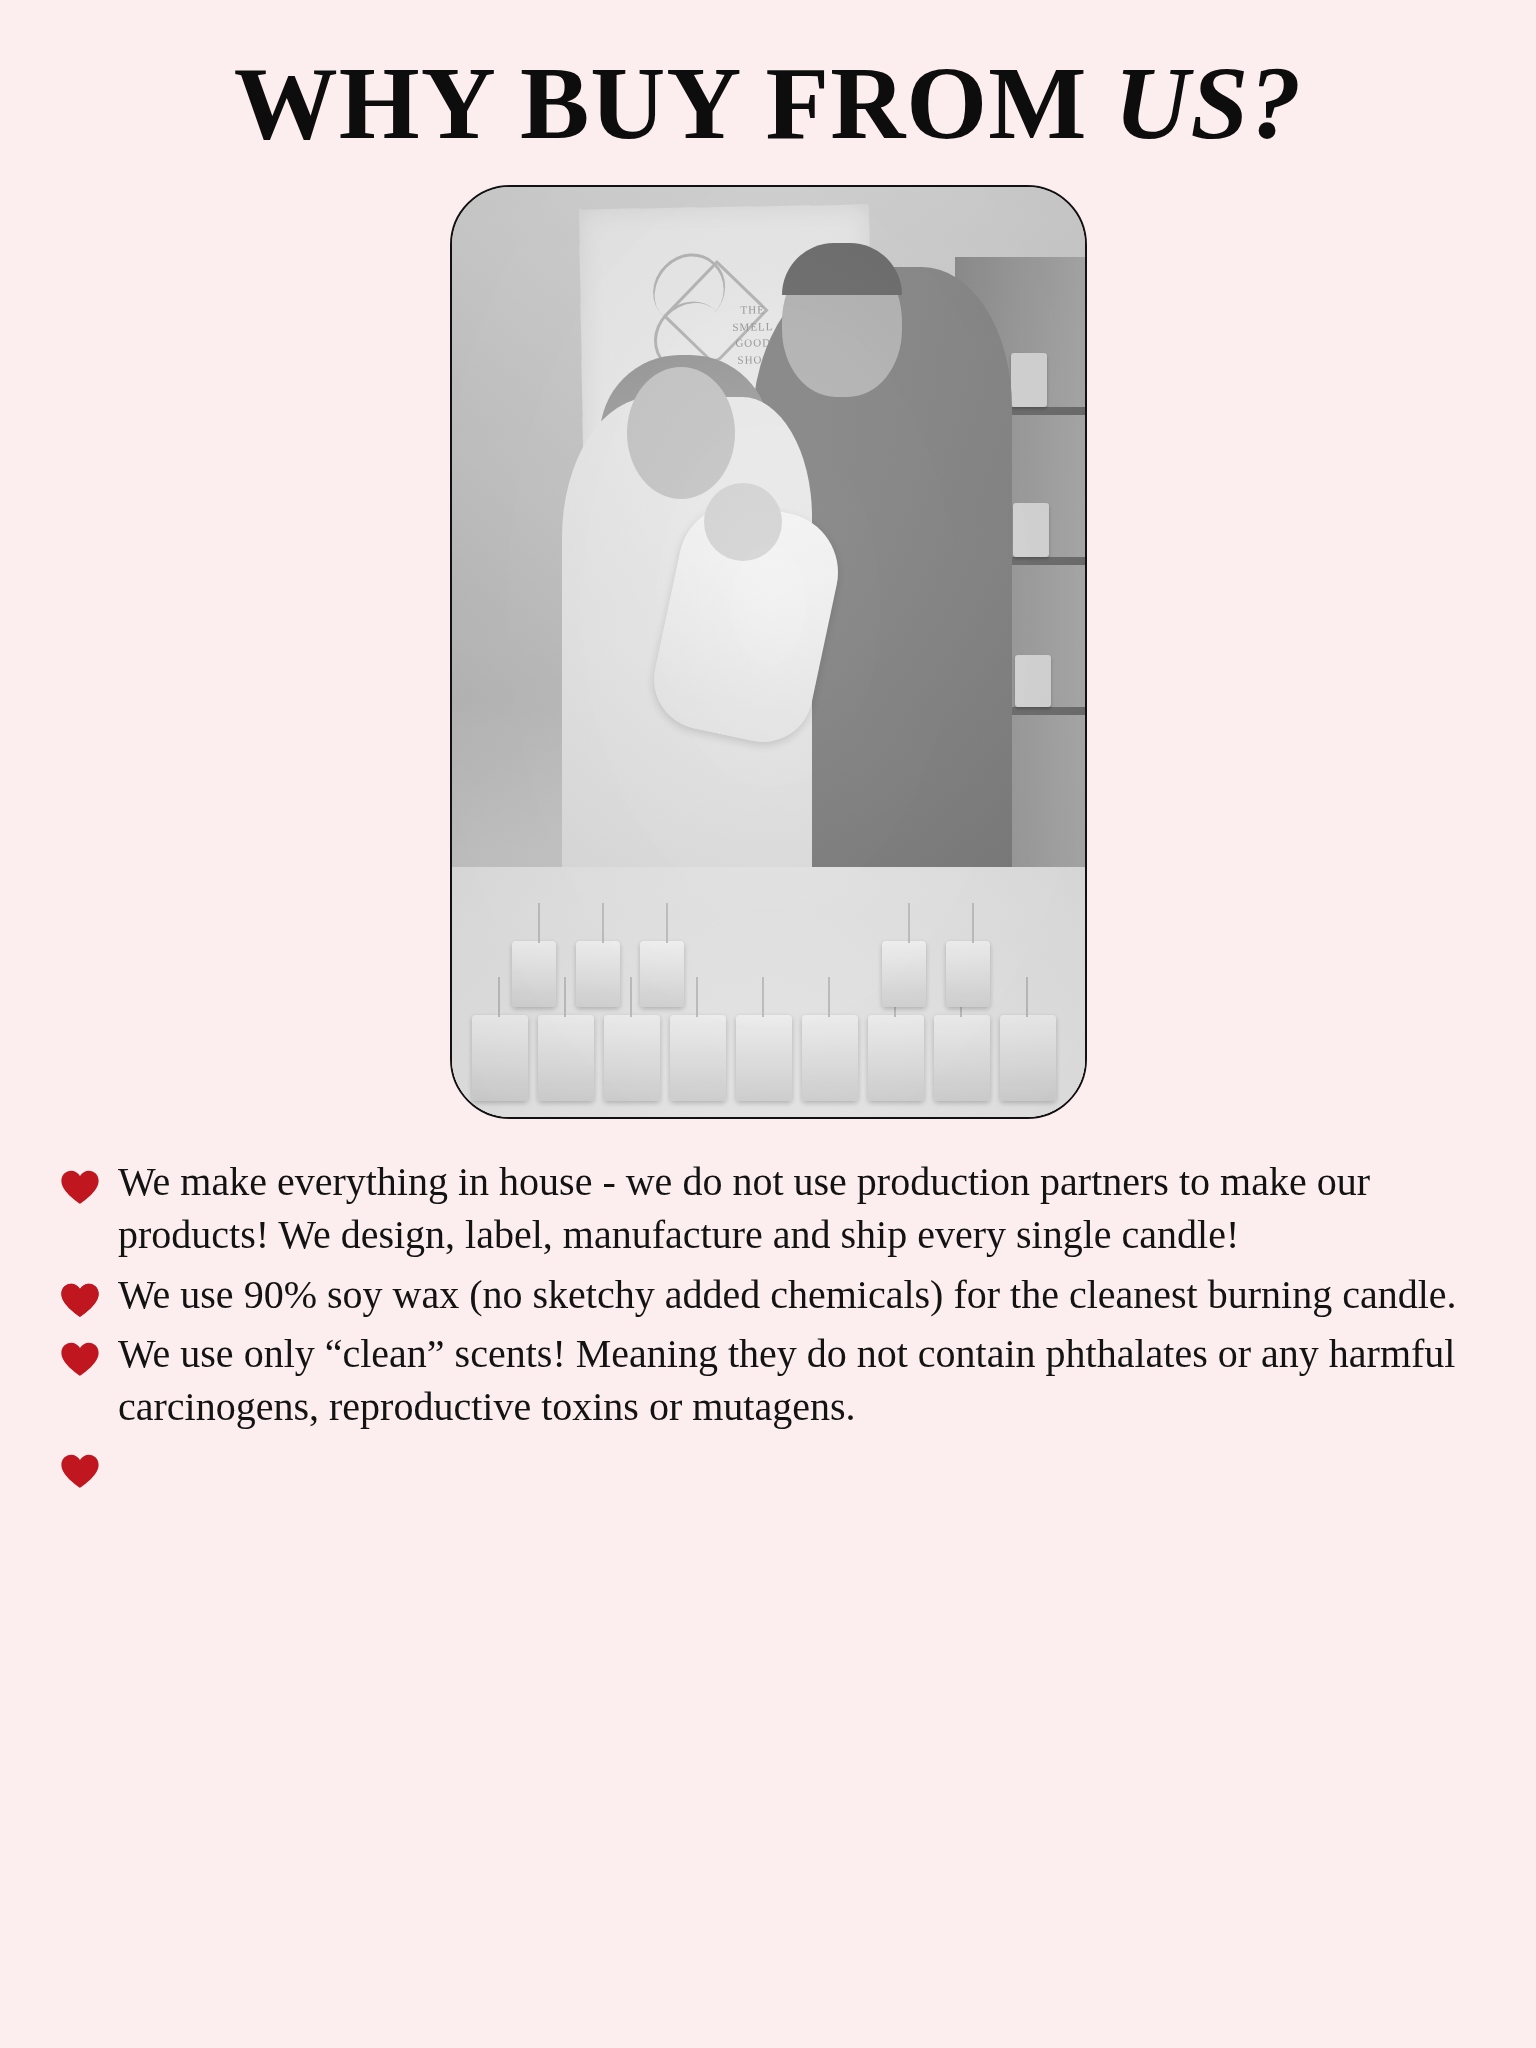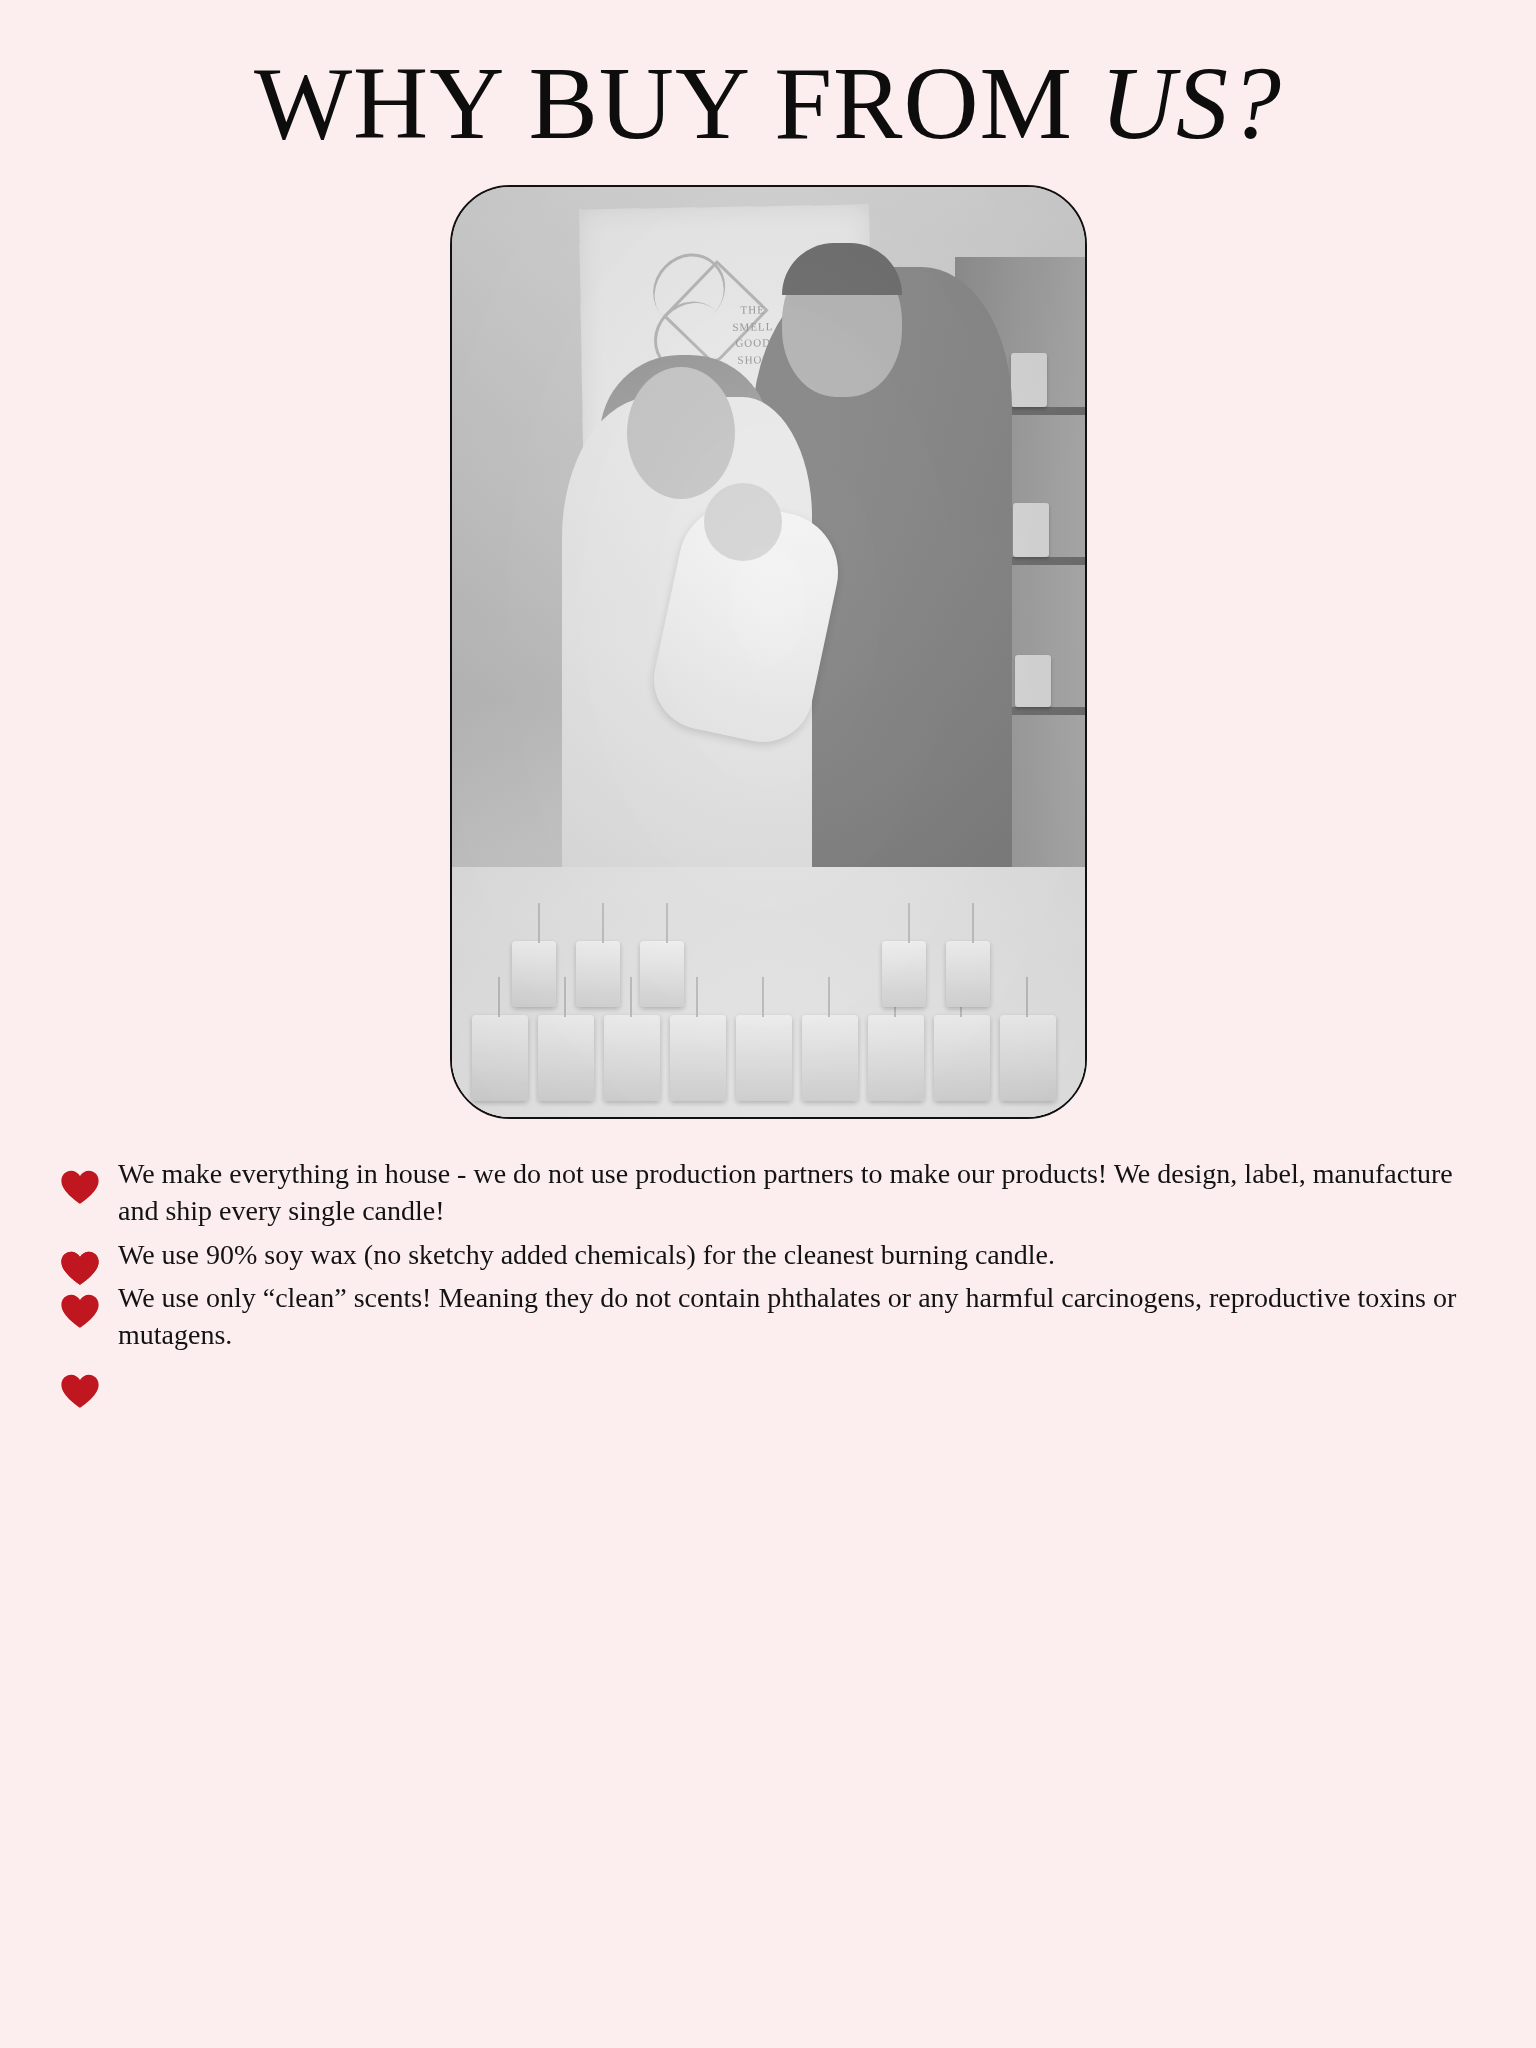--- a/index.html
+++ b/index.html
@@ -19,21 +19,21 @@
     height: 2048px;
     box-sizing: border-box;
   }
   .headline {
     text-align: center;
     font-family: "Liberation Serif", serif;
     font-size: 104px;
     line-height: 1.05;
     letter-spacing: 1px;
     color: #0d0d0d;
-    font-weight: 400;
+    font-weight: 700;
     margin: 0;
     padding-top: 48px;
   }
   .headline .em {
     font-style: italic;
   }
 
   
   .photo-wrap {
     margin: 28px auto 0 auto;
@@ -225,21 +225,21 @@
   
   .list {
     margin: 36px 0 0 0;
     padding: 0 40px 0 52px;
     list-style: none;
   }
   .list li {
     position: relative;
     padding-left: 66px;
     margin-bottom: 6px;
-    font-size: 28px;
+    font-size: 40px;
     line-height: 1.33;
     color: #131313;
     font-family: "Liberation Serif", serif;
   }
   .heart {
     position: absolute;
     left: 8px;
     top: 14px;
     width: 40px;
     height: 36px;

